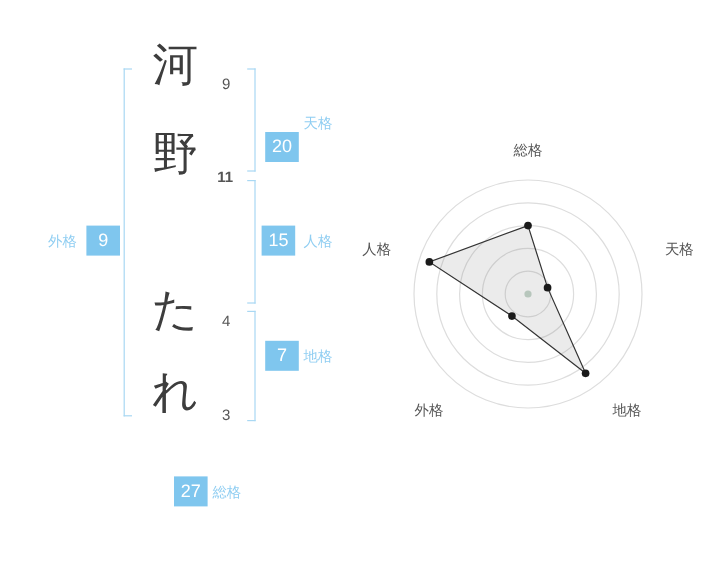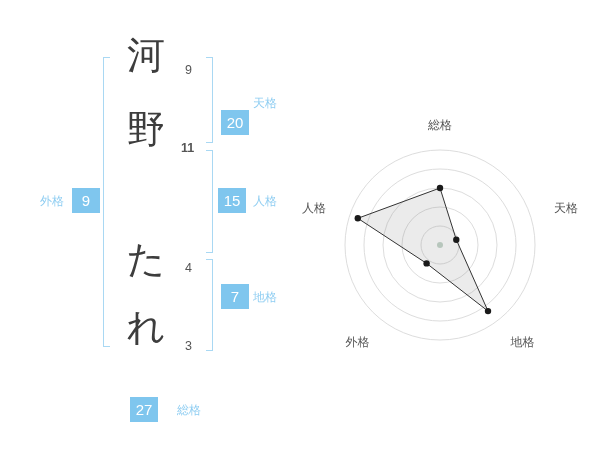--- a/index.html
+++ b/index.html
@@ -53,21 +53,21 @@
 
   <div class="abs badge" style="left:221px;top:90px;margin-top:20px;">20</div>
   <span class="abs cat-label" style="left:253px;top:96px;">天格</span>
 
   <div class="abs badge" style="left:218px;top:188px;">15</div>
   <span class="abs cat-label" style="left:253px;top:194px;">人格</span>
 
   <div class="abs badge" style="left:221px;top:284px;">7</div>
   <span class="abs cat-label" style="left:253px;top:290px;">地格</span>
 
-  <div class="abs badge" style="left:130px;top:397px;">27</div>
+  <div class="abs badge" style="left:145px;top:397px;">27</div>
   <span class="abs cat-label" style="left:177px;top:403px;">総格</span>
 
   <div class="abs chart-wrap">
     <svg width="280" height="280" viewBox="0 0 280 280">
         <circle cx="140" cy="140" r="19" fill="none" stroke="#dddddd" stroke-width="1"></circle>
         <circle cx="140" cy="140" r="38" fill="none" stroke="#dddddd" stroke-width="1"></circle>
         <circle cx="140" cy="140" r="57" fill="none" stroke="#dddddd" stroke-width="1"></circle>
         <circle cx="140" cy="140" r="76" fill="none" stroke="#dddddd" stroke-width="1"></circle>
         <circle cx="140" cy="140" r="95" fill="none" stroke="#dddddd" stroke-width="1"></circle>
         <polygon points="140.0,83.0 156.3,134.7 188.0,206.1 126.6,158.4 57.8,113.3" fill="rgba(120,120,120,0.15)" stroke="#333333" stroke-width="1"></polygon>

